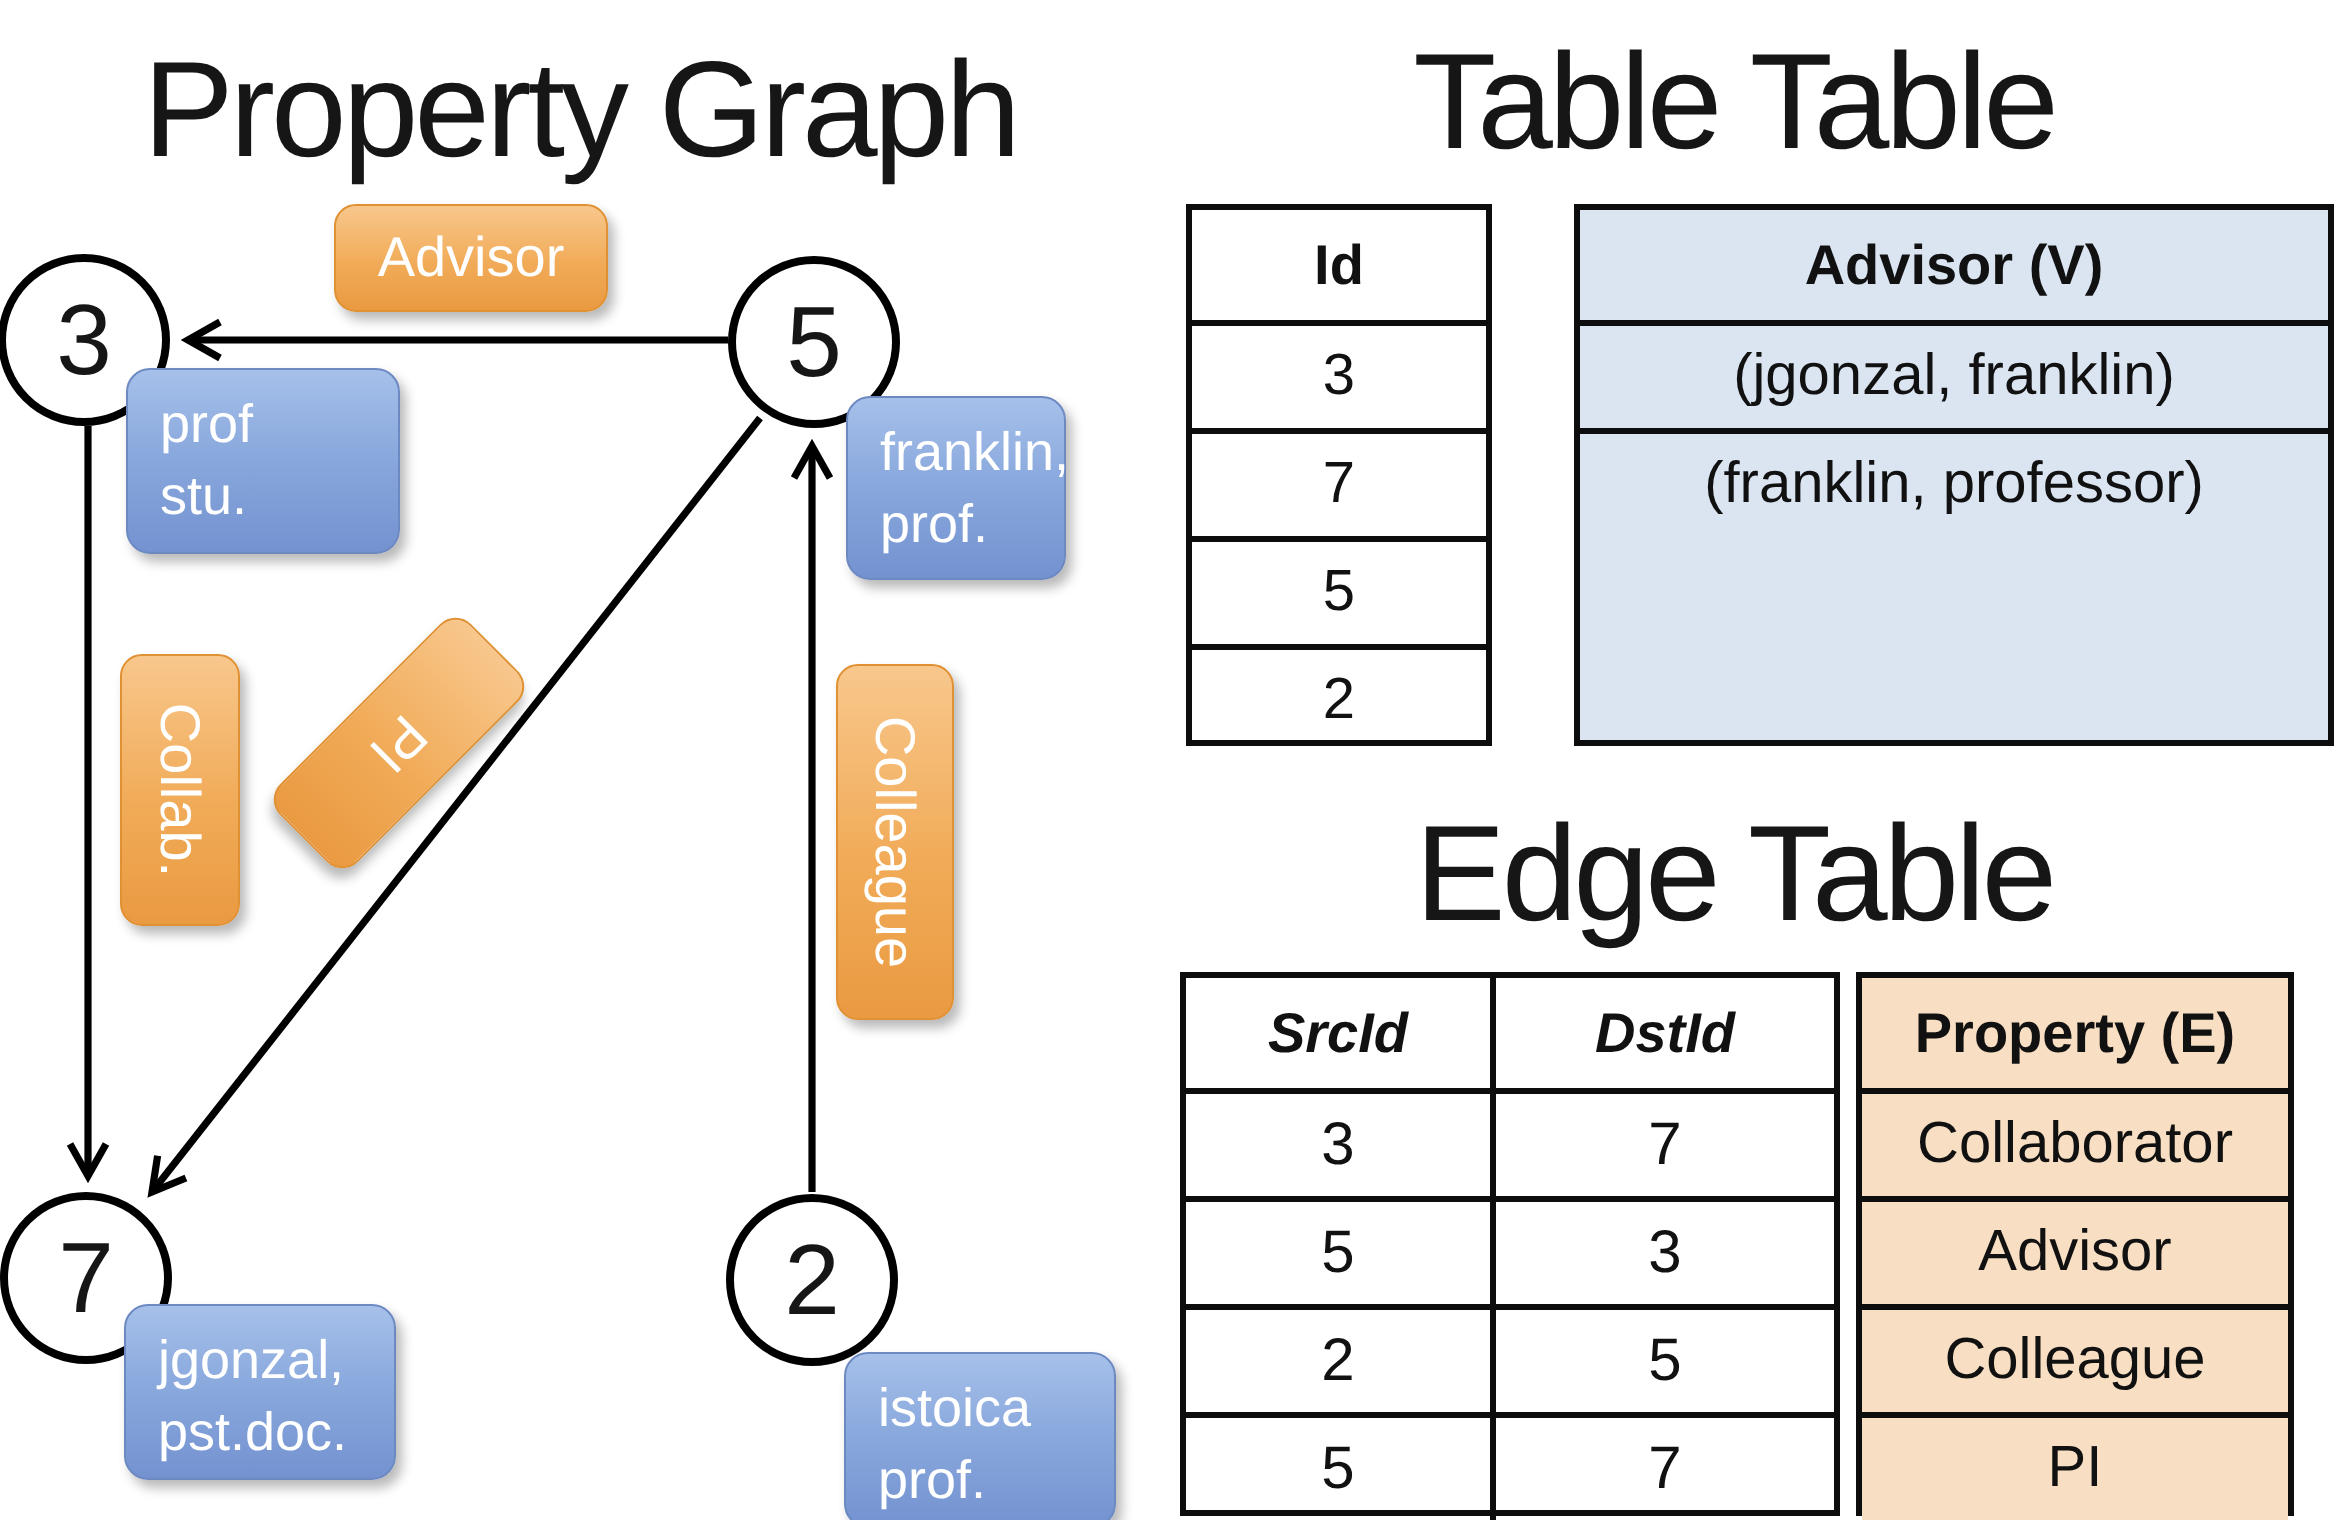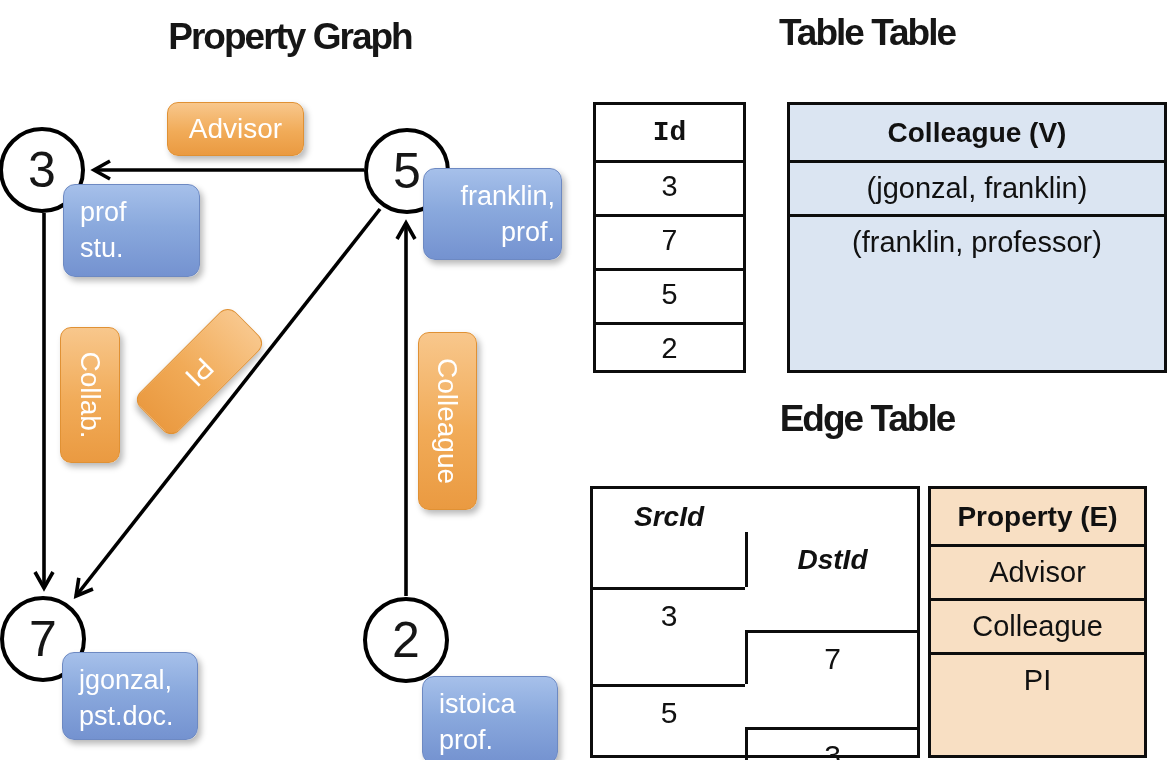--- a/index.html
+++ b/index.html
@@ -1,21 +1,21 @@
 <!DOCTYPE html>
 <html><head>
 <meta charset="utf-8">
 <style>
   html,body{margin:0;padding:0;background:#fff;}
   .canvas{
     position:relative;width:1170px;height:760px;background:#fff;overflow:hidden;
     font-family:"Liberation Sans",sans-serif;color:#111;
   }
   .big-title{
-    position:absolute;font-size:37px;font-weight:700;letter-spacing:-2px;
+    position:absolute;font-size:68px;font-weight:400;letter-spacing:-2px;
     color:#161616;text-align:center;white-space:nowrap;
   }
   
   .edges-svg{position:absolute;left:0;top:0;width:580px;height:760px;}
   .node{
     position:absolute;width:86px;height:86px;box-sizing:border-box;
     border:4px solid #000;border-radius:50%;background:#fff;
     display:flex;align-items:center;justify-content:center;
     font-size:50px;font-weight:300;color:#161616;
   }
@@ -46,21 +46,21 @@
   .trow.head{font-weight:700;font-size:28px;}
   .bluefill{background:#dbe5f2;}
   .tanfill{background:#f8dfc3;}
   .twocol{display:grid;grid-template-columns:152px 1fr;}
   .twocol .cell{
     box-sizing:border-box;height:54px;display:flex;align-items:center;justify-content:center;
     border-top:3px solid #0d0d0d;font-size:30px;white-space:nowrap;
   }
   .twocol .cell.first{border-top:none;height:55px;font-style:italic;}
   .twocol .cell.head{font-weight:700;font-size:28px;}
-  .twocol .cell.rightcol{border-left:3px solid #0d0d0d;margin-top:43px;}
+  .twocol .cell.rightcol{border-left:3px solid #0d0d0d;}
 </style>
 </head>
 <body>
 
 <div class="canvas">
 
   <div class="big-title" style="left:0;top:16px;width:580px;">Property Graph</div>
 
   <svg class="edges-svg" viewBox="0 0 580 760">
     <defs>
@@ -84,21 +84,21 @@
     <span>7</span>
   </div>
   <div class="node" style="left:363px;top:597px;">
     <span>2</span>
   </div>
 
   <div class="vlabel" style="left:63px;top:184px;width:137px;height:93px;">
     <div>prof</div>
     <div>stu.</div>
   </div>
-  <div class="vlabel" style="left:423px;top:168px;width:139px;height:92px;text-align:right;">
+  <div class="vlabel" style="left:423px;top:198px;width:110px;height:92px;">
     <div>franklin,</div>
     <div>prof.</div>
   </div>
   <div class="vlabel" style="left:62px;top:652px;width:136px;height:88px;">
     <div>jgonzal,</div>
     <div>pst.doc.</div>
   </div>
   <div class="vlabel" style="left:422px;top:650px;width:136px;height:88px;margin-top:26px;">
     <div>istoica</div>
     <div>prof.</div>
@@ -112,30 +112,30 @@
   </div>
   <div class="elabel pi-rot" style="left:172px;top:304px;width:55px;height:135px;">
     <span class="vtext">PI</span>
   </div>
   <div class="elabel" style="left:418px;top:332px;width:59px;height:178px;">
     <span class="vtext">Colleague</span>
   </div>
 
   <div class="big-title" style="left:580px;top:12px;width:574px;">Table Table</div>
 
-  <div class="tbox" style="left:593px;top:102px;width:153px;height:271px;font-family:Liberation Mono, monospace;">
+  <div class="tbox" style="left:593px;top:102px;width:153px;height:271px;">
     <div class="trow first head">Id</div>
     <div class="trow">3</div>
     <div class="trow">7</div>
     <div class="trow">5</div>
     <div class="trow">2</div>
   </div>
 
   <div class="tbox bluefill" style="left:787px;top:102px;width:380px;height:271px;">
-    <div class="trow first head bluefill">Colleague (V)</div>
+    <div class="trow first head bluefill">Advisor (V)</div>
     <div class="trow bluefill">(jgonzal, franklin)</div>
     <div class="trow bluefill">(franklin, professor)</div>
   </div>
 
   <div class="big-title" style="left:580px;top:398px;width:574px;">Edge Table</div>
 
   <div class="tbox twocol" style="left:590px;top:486px;width:330px;height:272px;">
     <div class="cell first head">SrcId</div>
     <div class="cell first head rightcol">DstId</div>
     <div class="cell">3</div>
@@ -143,18 +143,19 @@
     <div class="cell">5</div>
     <div class="cell rightcol">3</div>
     <div class="cell">2</div>
     <div class="cell rightcol">5</div>
     <div class="cell">5</div>
     <div class="cell rightcol">7</div>
   </div>
 
   <div class="tbox tanfill" style="left:928px;top:486px;width:219px;height:272px;">
     <div class="trow first head tanfill">Property (E)</div>
+    <div class="trow tanfill">Collaborator</div>
     <div class="trow tanfill">Advisor</div>
     <div class="trow tanfill">Colleague</div>
     <div class="trow tanfill">PI</div>
   </div>
 
 </div>
 
 </body></html>

